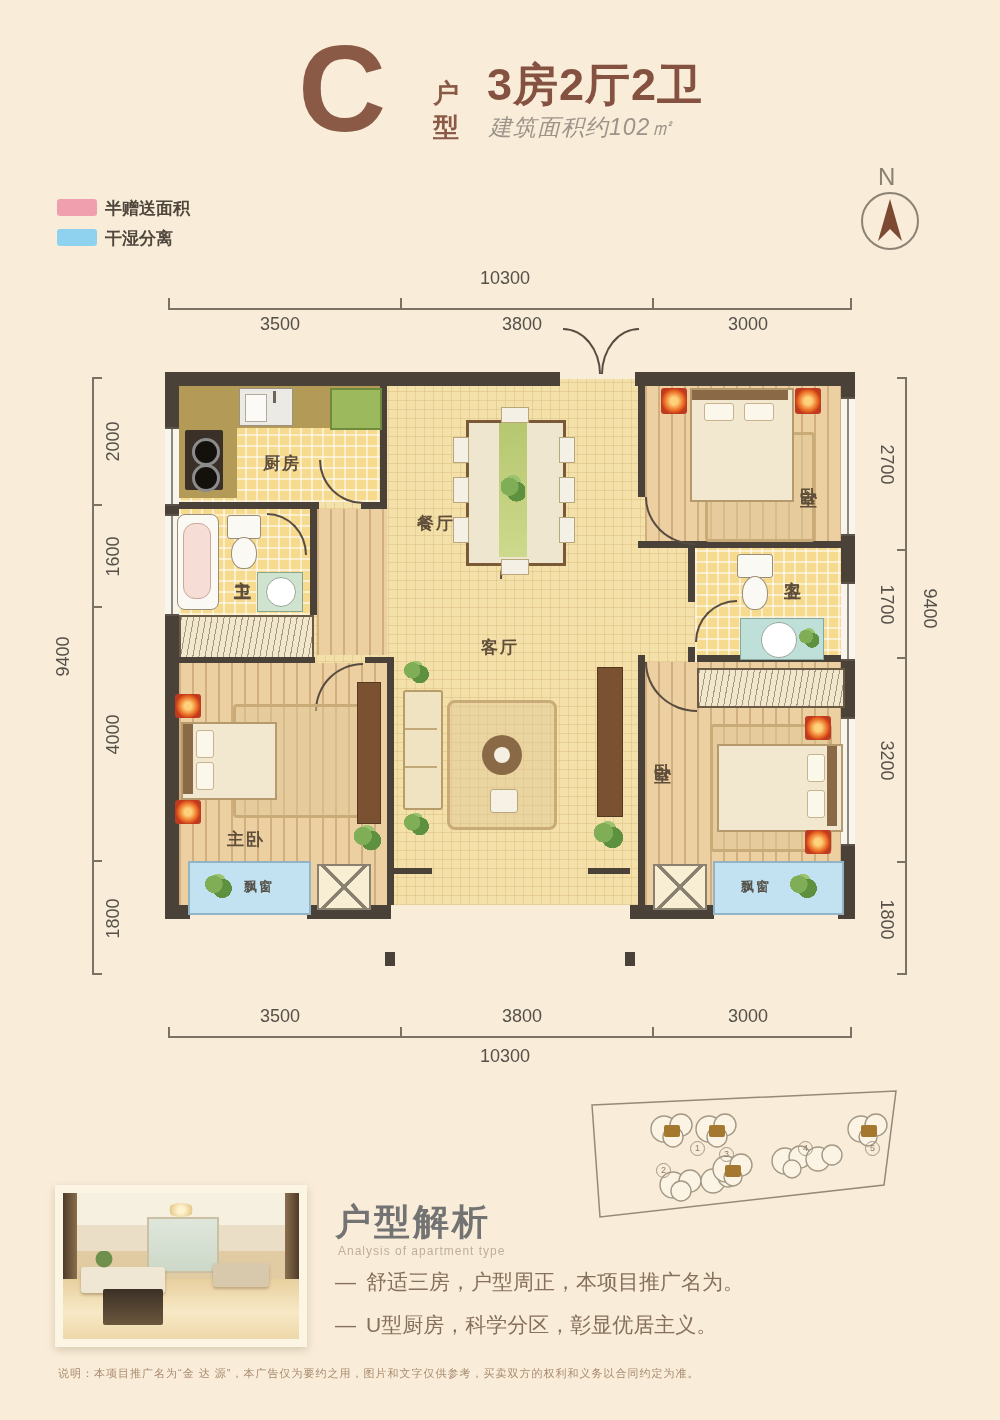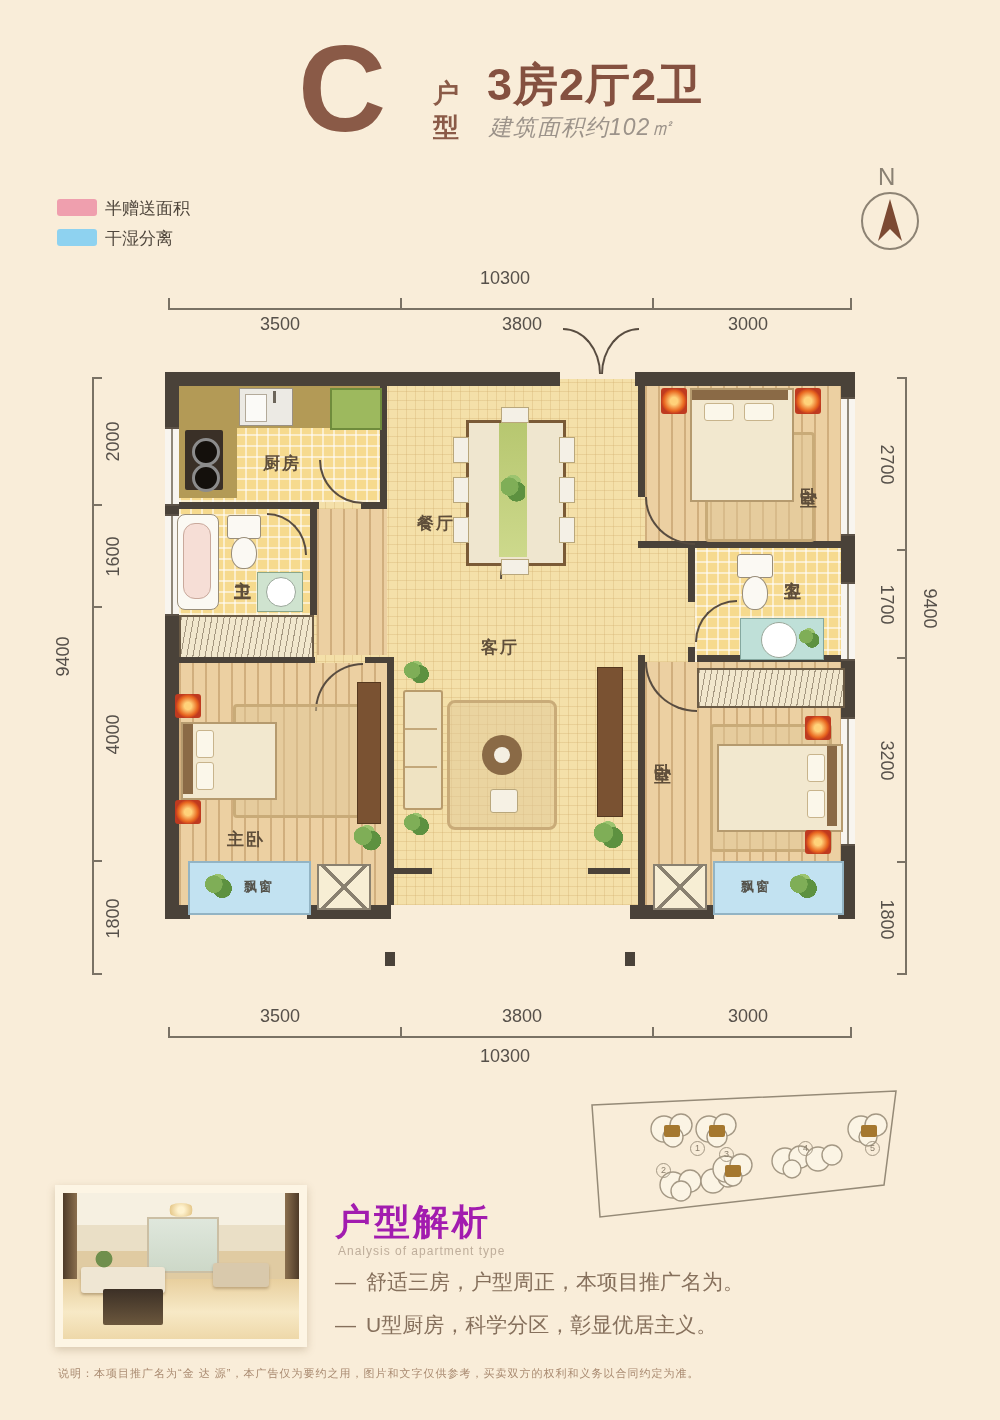--- a/index.html
+++ b/index.html
@@ -6,21 +6,21 @@
   body{font-family:"Liberation Sans","DejaVu Sans",sans-serif;background:#efe4cf;}
   .page{position:relative;width:1000px;height:1420px;margin:0 auto;background:#f9edd9;overflow:hidden;}
   .abs{position:absolute;}
   
   .big-c{font-size:122px;font-weight:bold;color:#8a5a47;line-height:1;}
   .type-vert{width:32px;font-size:26px;font-weight:bold;color:#8a5a47;line-height:34px;word-break:break-all;}
   .h-title{font-size:45px;font-weight:bold;color:#855140;letter-spacing:1px;}
   .h-area{font-size:23px;color:#9c938a;letter-spacing:1px;font-style:italic;}
   
   .sw{width:40px;height:17px;border-radius:3px;}
-  .lg-label{font-size:17px;font-weight:normal;color:#4f463c;}
+  .lg-label{font-size:17px;font-weight:bold;color:#4f463c;}
   
   .compass-n{font-size:24px;color:#8a8173;}
   .compass-circle{width:54px;height:54px;border:2px solid #8d8374;border-radius:50%;}
   
   .dim-line{background:#7a7265;}
   .dim-num{font-size:18px;color:#56504a;font-weight:500;white-space:nowrap;}
   .dim-rot{width:70px;text-align:center;}
   .rl{transform:rotate(-90deg);}
   .rr{transform:rotate(90deg);}
   
@@ -49,21 +49,21 @@
   .bay-label{font-size:13px;font-weight:bold;color:#55534b;letter-spacing:2px;}
   .plant{background:radial-gradient(circle at 35% 40%,#7fae57 0 35%,transparent 36%),radial-gradient(circle at 65% 55%,#5d9140 0 40%,transparent 41%),radial-gradient(circle at 50% 30%,#9cc46f 0 31%,transparent 32%);}
   .xbox{background-color:#f7eed4;border:2px solid #8a8170;background-image:linear-gradient(45deg,transparent 47%,#8a8170 47% 53%,transparent 53%),linear-gradient(135deg,transparent 47%,#8a8170 47% 53%,transparent 53%);}
   .balcony{background-color:#e9b5b3;background-image:radial-gradient(circle at 18% 30%,rgba(201,120,120,.5) 0 9px,transparent 10px),radial-gradient(circle at 70% 62%,rgba(201,120,120,.38) 0 11px,transparent 12px),radial-gradient(circle at 42% 82%,rgba(214,150,120,.42) 0 8px,transparent 9px),radial-gradient(circle at 88% 22%,rgba(201,120,120,.34) 0 7px,transparent 8px),radial-gradient(circle at 30% 58%,rgba(190,110,110,.3) 0 12px,transparent 13px);border:1px solid #b98f8c;}
   .balcony-label{font-size:17px;font-weight:bold;color:#7c5a55;letter-spacing:2px;}
   .cabinet{background:#7a5232;border:1px solid #55381f;}
   .sofa{background:#efe3c2;border:2px solid #b99c6c;border-radius:3px;}
   .table-d{background:#efe6cf;border:3px solid #7a5a36;}
   .chair{background:#f4f0e6;border:1px solid #b9a77c;}
   
-  .an-title{font-size:36px;font-weight:bold;color:#a21caf;letter-spacing:3px;}
+  .an-title{font-size:36px;font-weight:bold;color:#737373;letter-spacing:3px;}
   .an-sub{font-size:12px;color:#bfae9b;letter-spacing:1px;}
   .an-point{font-size:21px;color:#86705c;margin-bottom:15px;white-space:nowrap;}
   .an-bullet{margin-right:10px;}
   .disclaimer{font-size:11px;color:#a98a70;letter-spacing:1px;white-space:nowrap;}
   .photo-frame{border:8px solid #fdf5e4;box-shadow:0 3px 8px rgba(120,90,50,.25);}
 </style>
 </head>
 <body>
 
 <div class="page">

